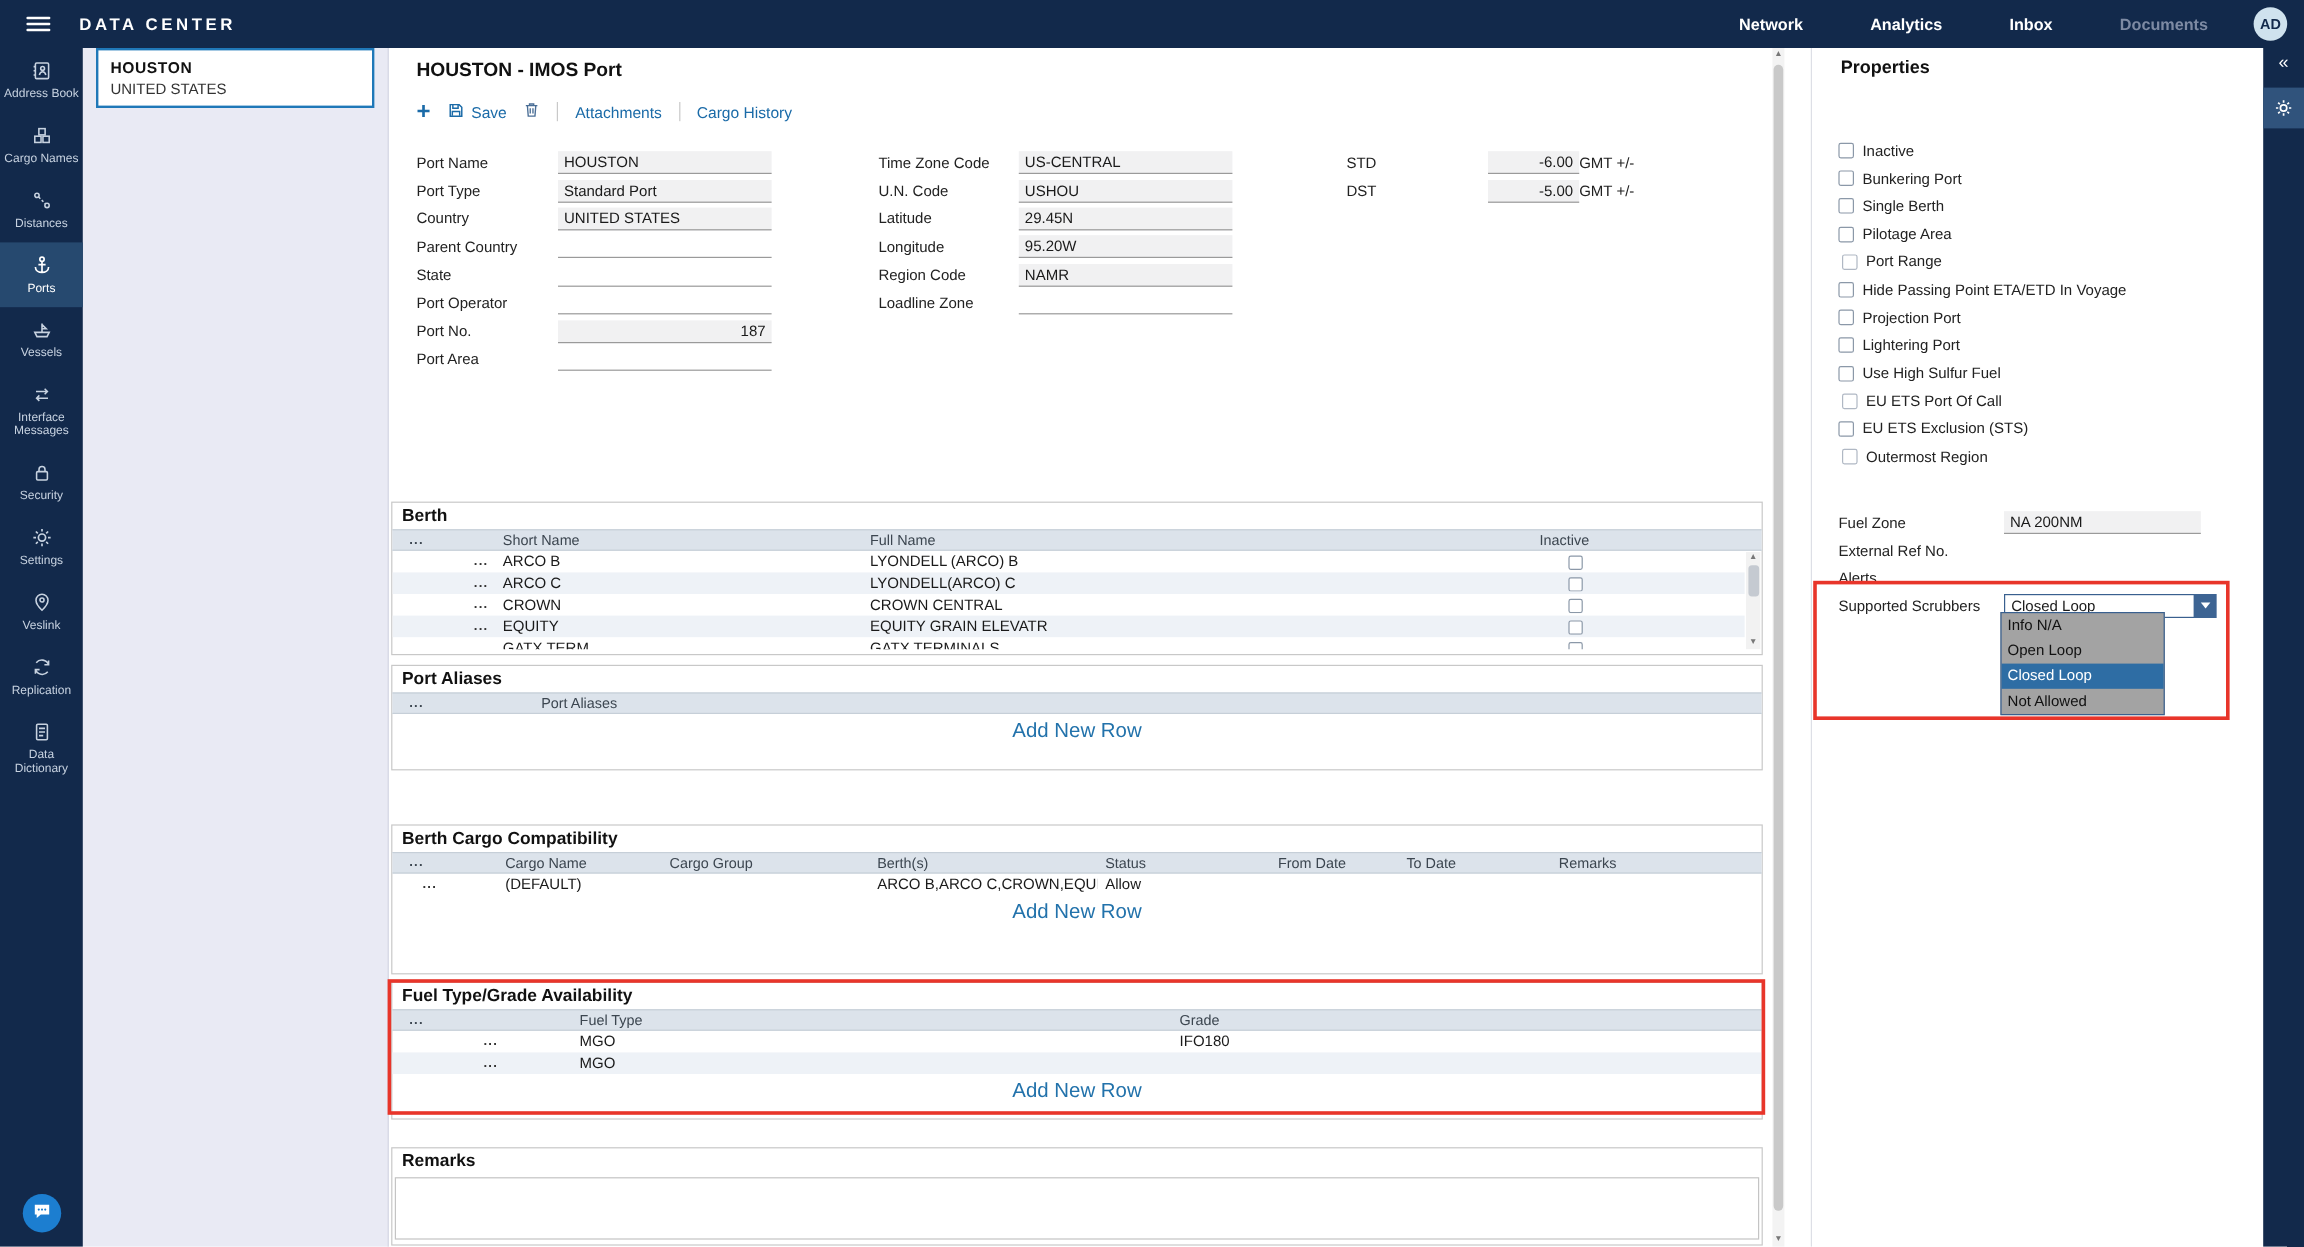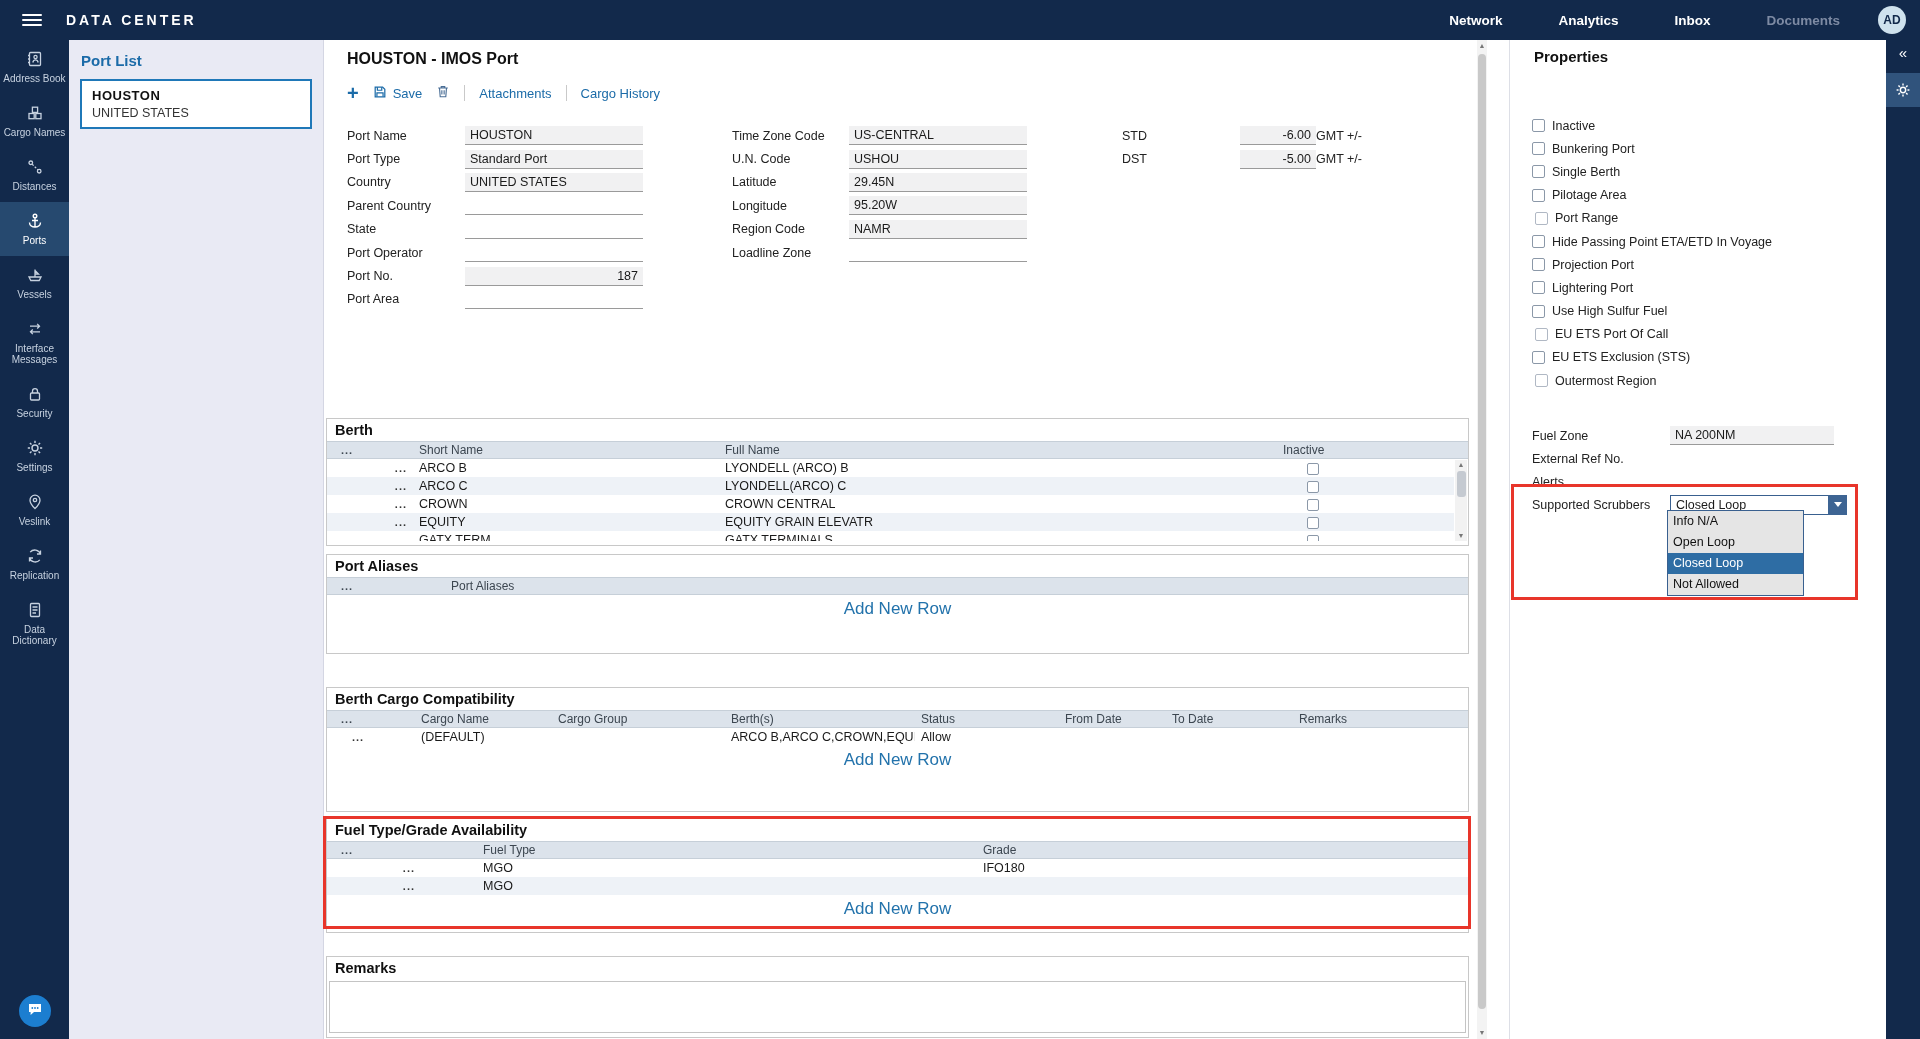--- a/index.html
+++ b/index.html
@@ -121,21 +121,21 @@
   .pcheck.indent{margin-left:3px}
   .pcheck.indent .cb{border-color:#b0b8c4}
   .pfields{position:absolute;left:22px;top:384px;right:10px}
   .prow{height:23px;display:flex;align-items:center}
   .plabel{font-size:12.5px;color:#222;width:138px;flex:none}
   .pinput{height:19px;line-height:18px;background:#f1f1f2;border-bottom:1px solid #9a9a9a;font-size:12.5px;padding:0 5px;width:164px;cursor:text}
   .dd{position:relative;width:177px;height:20px;border:1px solid #39608f;background:#fff;display:flex;align-items:center;cursor:pointer}
   .dd-value{font-size:12.5px;padding-left:5px}
   .dd-btn{position:absolute;right:-1px;top:-1px;bottom:-1px;width:19px;background:#3d6493;display:flex;align-items:center;justify-content:center}
   .tri{width:0;height:0;border-left:4px solid transparent;border-right:4px solid transparent;border-top:5px solid #fff}
-  .dd-list{position:absolute;left:157px;top:470px;width:137px;background:#e5e5e5;border:1px solid #39608f;z-index:26}
+  .dd-list{position:absolute;left:157px;top:470px;width:137px;background:#a3a3a3;border:1px solid #39608f;z-index:26}
   .dd-opt{height:21px;line-height:21px;padding-left:5px;font-size:12.5px;cursor:pointer;color:#111}
   .dd-opt.selected{background:#2e6da4;color:#fff}
 
   
   .rail{position:absolute;left:1886px;top:40px;bottom:0;width:34px;background:#12294b;z-index:20}
   .rail-collapse{color:#fff;font-size:15px;text-align:center;padding-top:4px;cursor:pointer}
   .rail-gear{margin-top:12px;width:34px;height:34px;background:#30537c;display:flex;align-items:center;justify-content:center;color:#fff;cursor:pointer}
 </style>
 </head>
 <body>
@@ -261,21 +261,20 @@
     <span><svg width="16" height="16" viewBox="0 0 16 16">
           <path d="M2 3h12v8H7l-3.4 3V11H2z" fill="#fff"></path>
           <circle cx="5.3" cy="7" r=".9" fill="#1c7ed0"></circle>
           <circle cx="8" cy="7" r=".9" fill="#1c7ed0"></circle>
           <circle cx="10.7" cy="7" r=".9" fill="#1c7ed0"></circle>
         </svg></span>
   </div>
 </aside>
 
 <section class="portlist">
-  <div class="pl-title">Port List</div>
   <div class="pl-card">
     <div class="pl-name">HOUSTON</div>
     <div class="pl-country">UNITED STATES</div>
   </div>
 </section>
 
 <main class="main">
   <h1 class="m-title">HOUSTON - IMOS Port</h1>
 
   <div class="toolbar">
@@ -413,21 +412,21 @@
         <span class="cell bc3"><input type="checkbox" class="cb" style=""></span>
       </div>
     </div>
     <div class="berth-sb">
       <div class="sb-arrow">▲</div>
       <div class="sb-thumb"></div>
       <div class="sb-arrow sb-bottom">▼</div>
     </div>
   </section>
 
-  <section class="section" id="sec-aliases" style="top:514px;height:100px">
+  <section class="section" id="sec-aliases" style="top:514px;height:88px">
     <div class="sec-title">Port Aliases</div>
     <div class="thead">
       <span class="cell ac0 hdr-ell">...</span>
       <span class="cell ac1">Port Aliases</span>
     </div>
     <a class="add-row">Add New Row</a>
   </section>
 
   <section class="section" id="sec-cargo" style="top:647px;height:125px">
     <div class="sec-title">Berth Cargo Compatibility</div>

